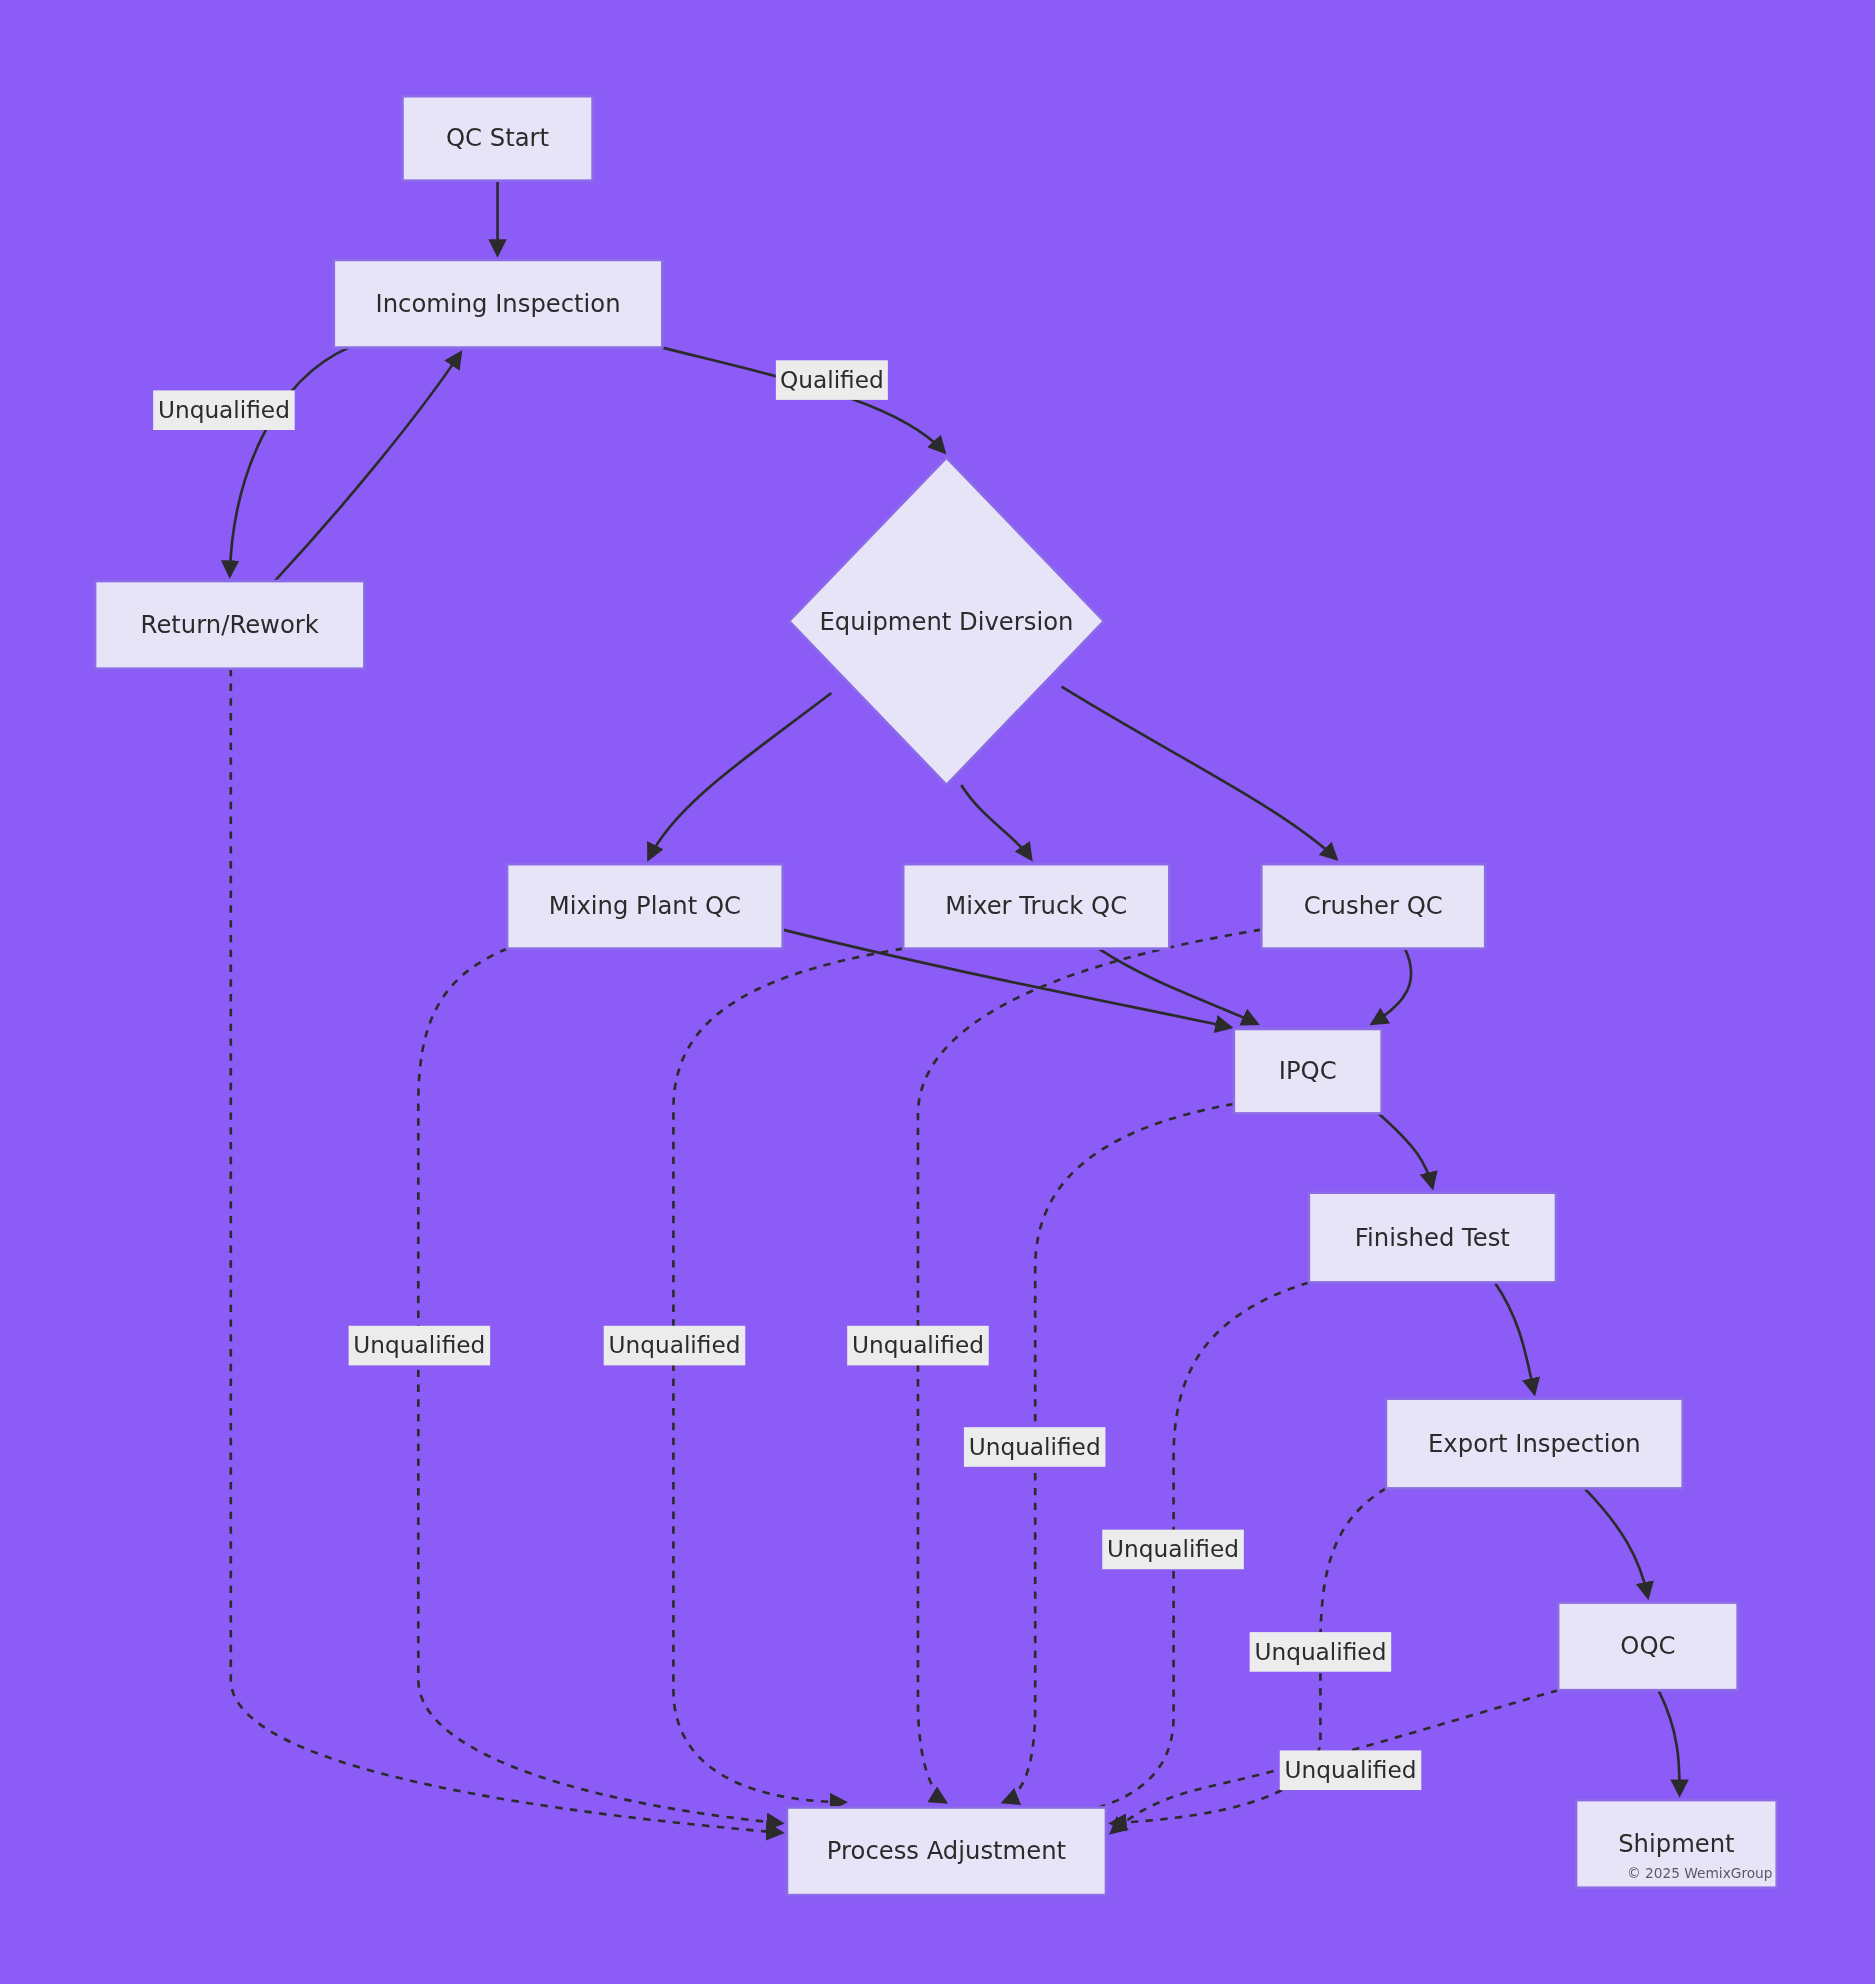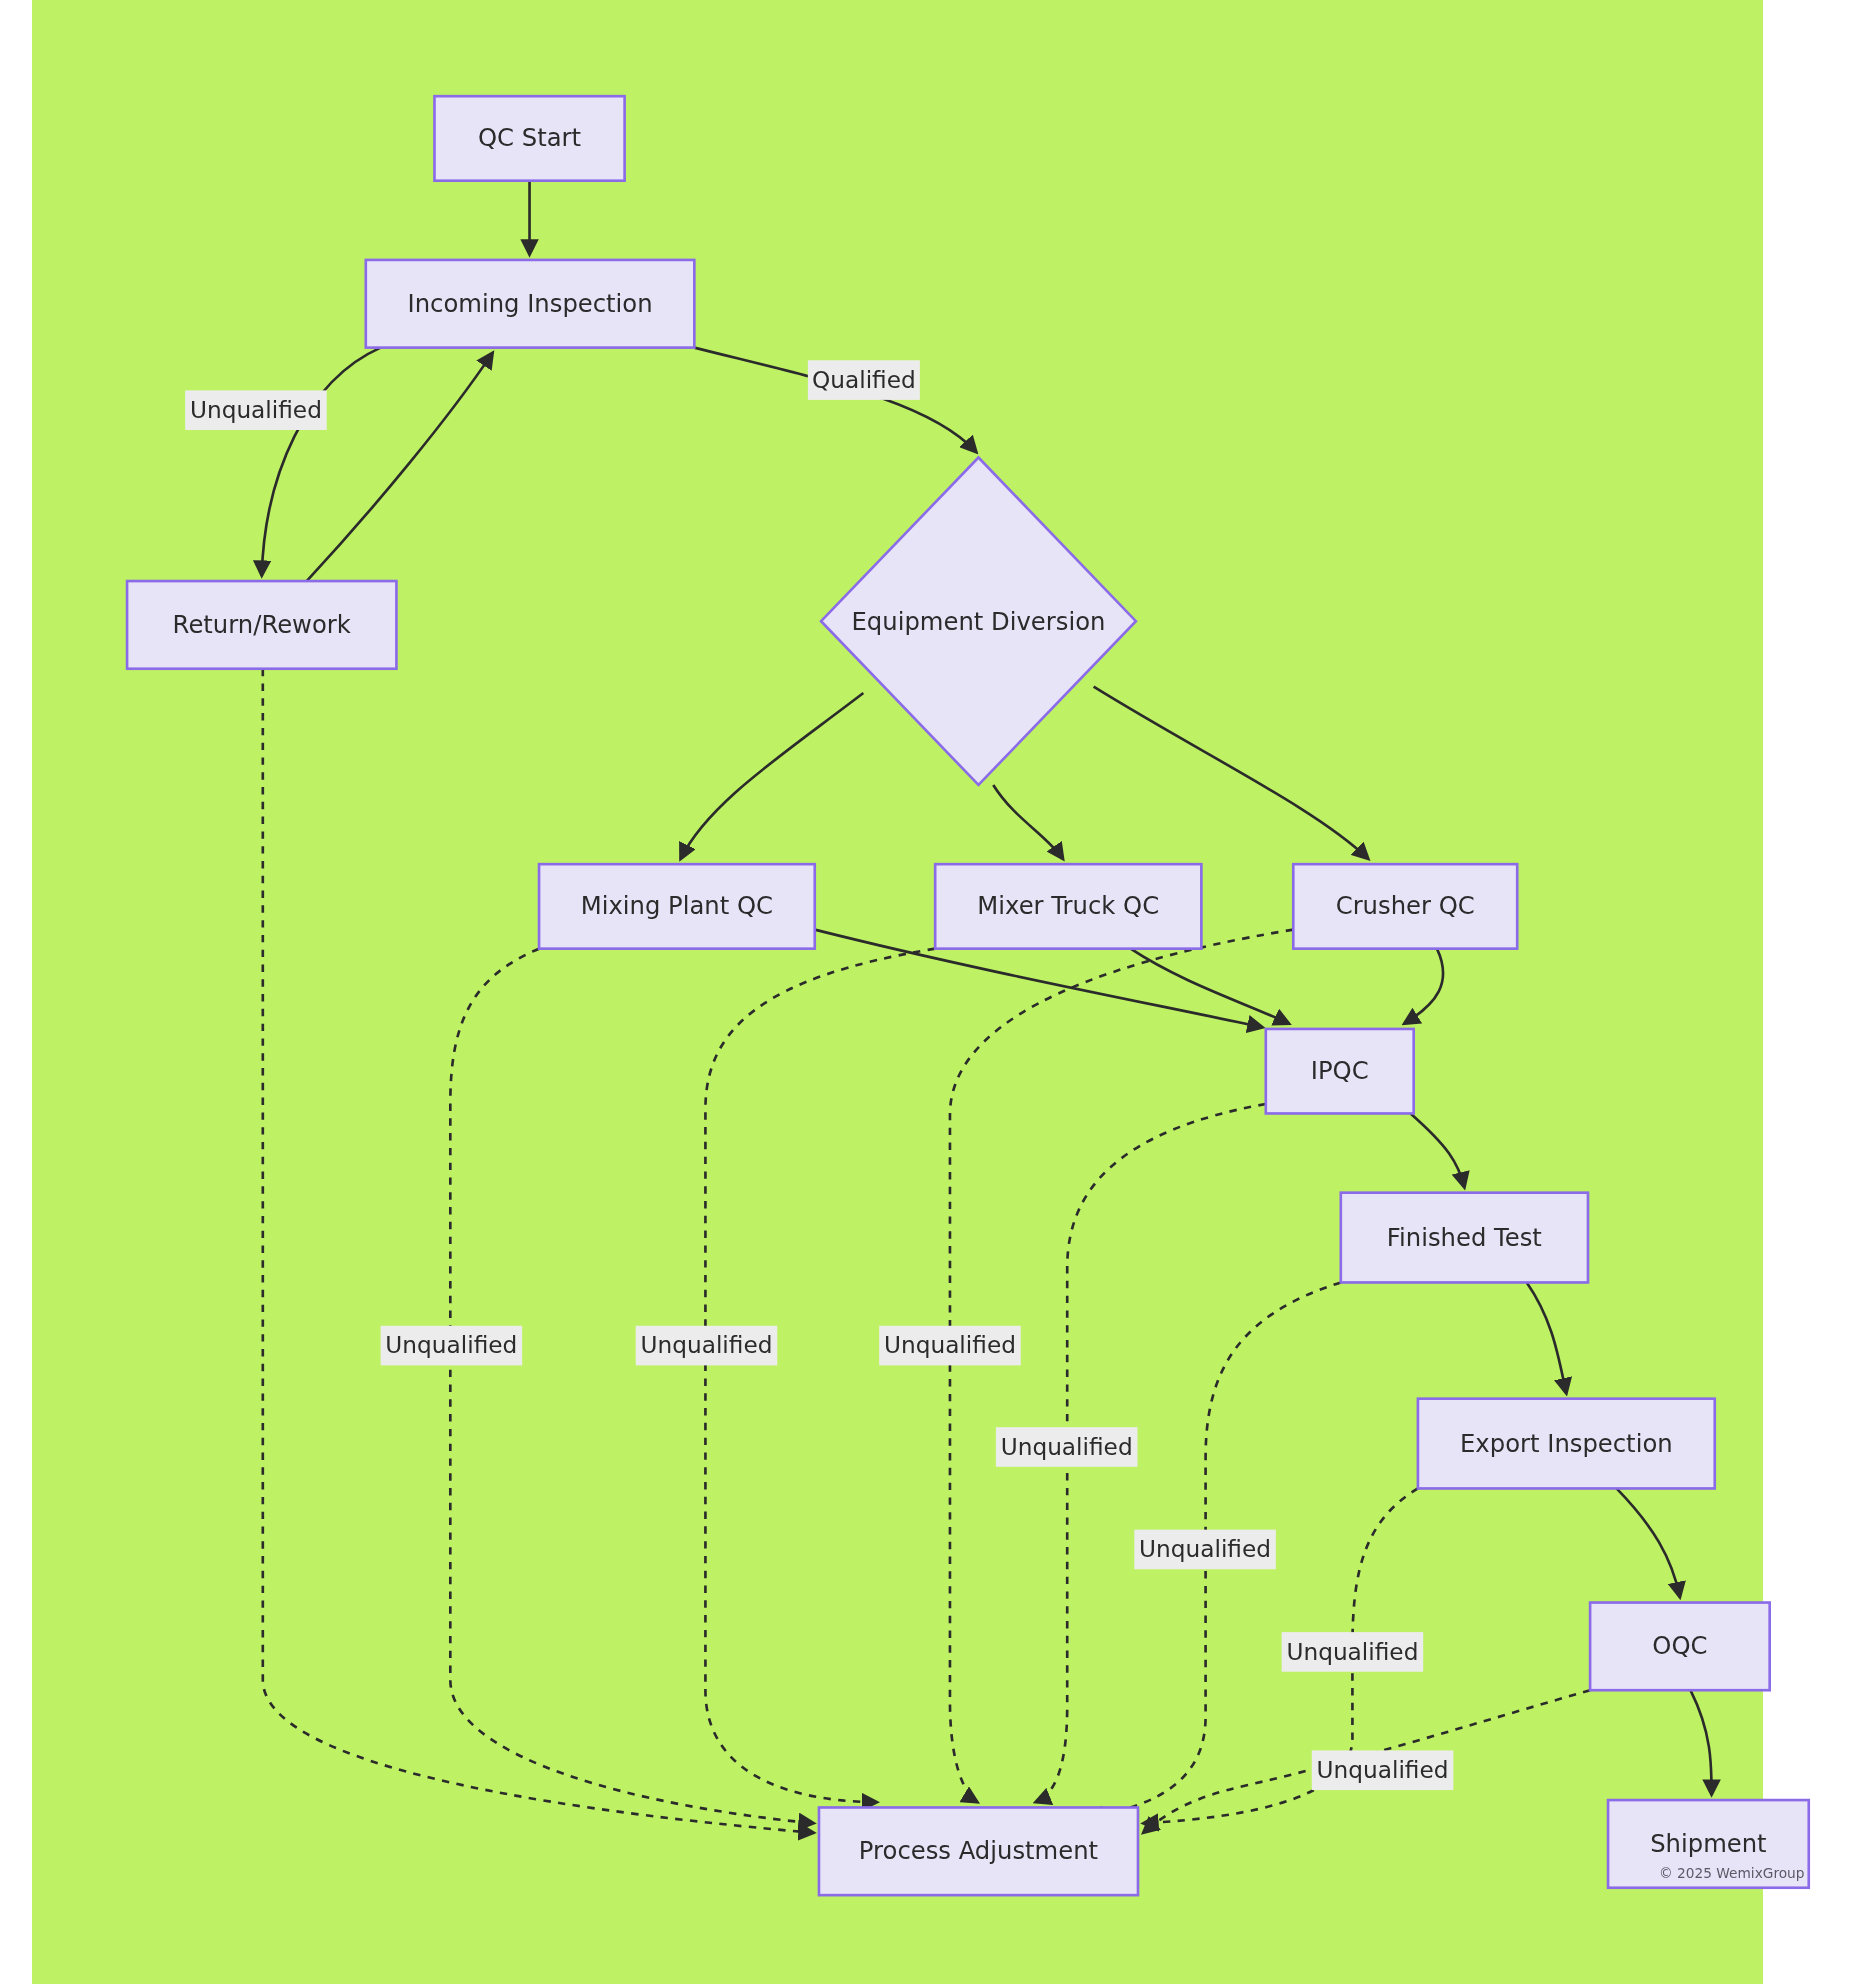--- a/index.html
+++ b/index.html
@@ -8,24 +8,23 @@
     background: #ffffff;
   }
   body {
     width: 1875px;
     height: 1985px;
     font-family: "DejaVu Sans", sans-serif;
     overflow: hidden;
   }
   #flow-root {
     position: relative;
-    width: 1731px;
+    width: 1875px;
     height: 1985px;
-    background: #bef264;
-    margin-left: 32px;
+    background: #8b5cf6;
   }
   svg#flow-svg {
     position: absolute;
     top: 0;
     left: 0;
     width: 1875px;
     height: 1985px;
     display: block;
   }
   .node-shape {

